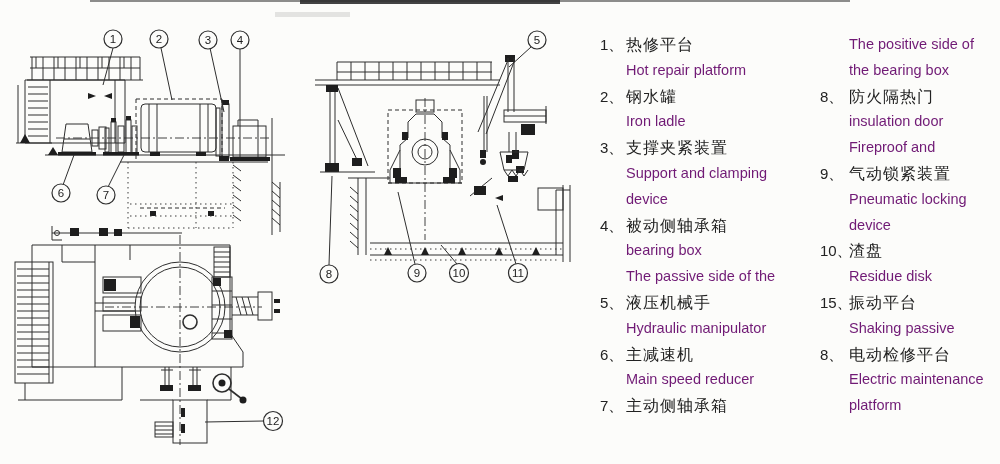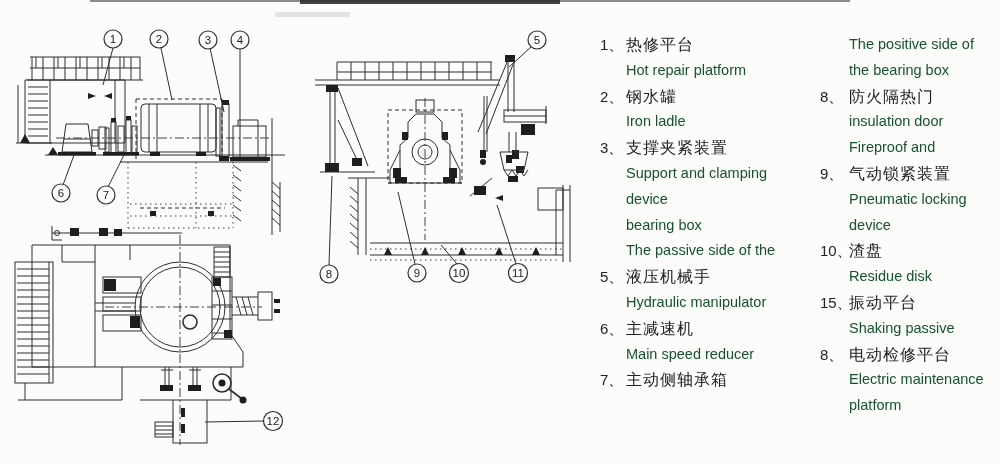--- a/index.html
+++ b/index.html
@@ -8,21 +8,21 @@
   svg .ln2{stroke:#2e2e2e;stroke-width:1.6;fill:none;}
   svg .fl{fill:#1e1e1e;stroke:none;}
   svg .dash{stroke:#2e2e2e;stroke-width:1;fill:none;stroke-dasharray:4 3;}
   svg .dot{stroke:#3a3a3a;stroke-width:1;fill:none;stroke-dasharray:1.5 3.5;}
   svg .cdot{stroke:#2e2e2e;stroke-width:0.9;fill:none;stroke-dasharray:9 3 2 3;}
   svg .co{fill:#fcfcfa;stroke:#2e2e2e;stroke-width:1.2;}
   svg text.cn{font-family:"Liberation Sans",sans-serif;font-size:11.5px;fill:#1c1c1c;text-anchor:middle;}
   .col{position:absolute;top:32px;color:#222222;}
   .line{height:25.8px;line-height:25.8px;white-space:nowrap;}
   .line.zh{font-size:16px;letter-spacing:1px;}
-  .line.en{font-size:14.5px;letter-spacing:0;color:#14532d;}
+  .line.en{font-size:14.5px;letter-spacing:0;color:#701a75;}
   #col1{left:600px;width:218px;}
   #col2{left:820px;width:180px;}
   #col1 .num{display:inline-block;width:26px;letter-spacing:0;font-size:15px;}
   #col1 .line.en{padding-left:26px;}
   #col2 .num{display:inline-block;width:29px;letter-spacing:0;font-size:15px;}
   #col2 .line.en{padding-left:29px;}
   .artifact{position:absolute;background:#2f2f2f;}
 </style>
 </head>
 <body>
@@ -273,20 +273,21 @@
 </svg>
 
 <div class="col" id="col1">
   <div class="line zh"><span class="num">1、</span><span>热修平台</span></div>
   <div class="line en">Hot repair platform</div>
   <div class="line zh"><span class="num">2、</span><span>钢水罐</span></div>
   <div class="line en">Iron ladle</div>
   <div class="line zh"><span class="num">3、</span><span>支撑夹紧装置</span></div>
   <div class="line en">Support and clamping</div>
   <div class="line en">device</div>
+  <div class="line zh"><span class="num">4、</span><span>被动侧轴承箱</span></div>
   <div class="line en">bearing box</div>
   <div class="line en">The passive side of the</div>
   <div class="line zh"><span class="num">5、</span><span>液压机械手</span></div>
   <div class="line en">Hydraulic manipulator</div>
   <div class="line zh"><span class="num">6、</span><span>主减速机</span></div>
   <div class="line en">Main speed reducer</div>
   <div class="line zh"><span class="num">7、</span><span>主动侧轴承箱</span></div>
 </div>
 
 <div class="col" id="col2">

